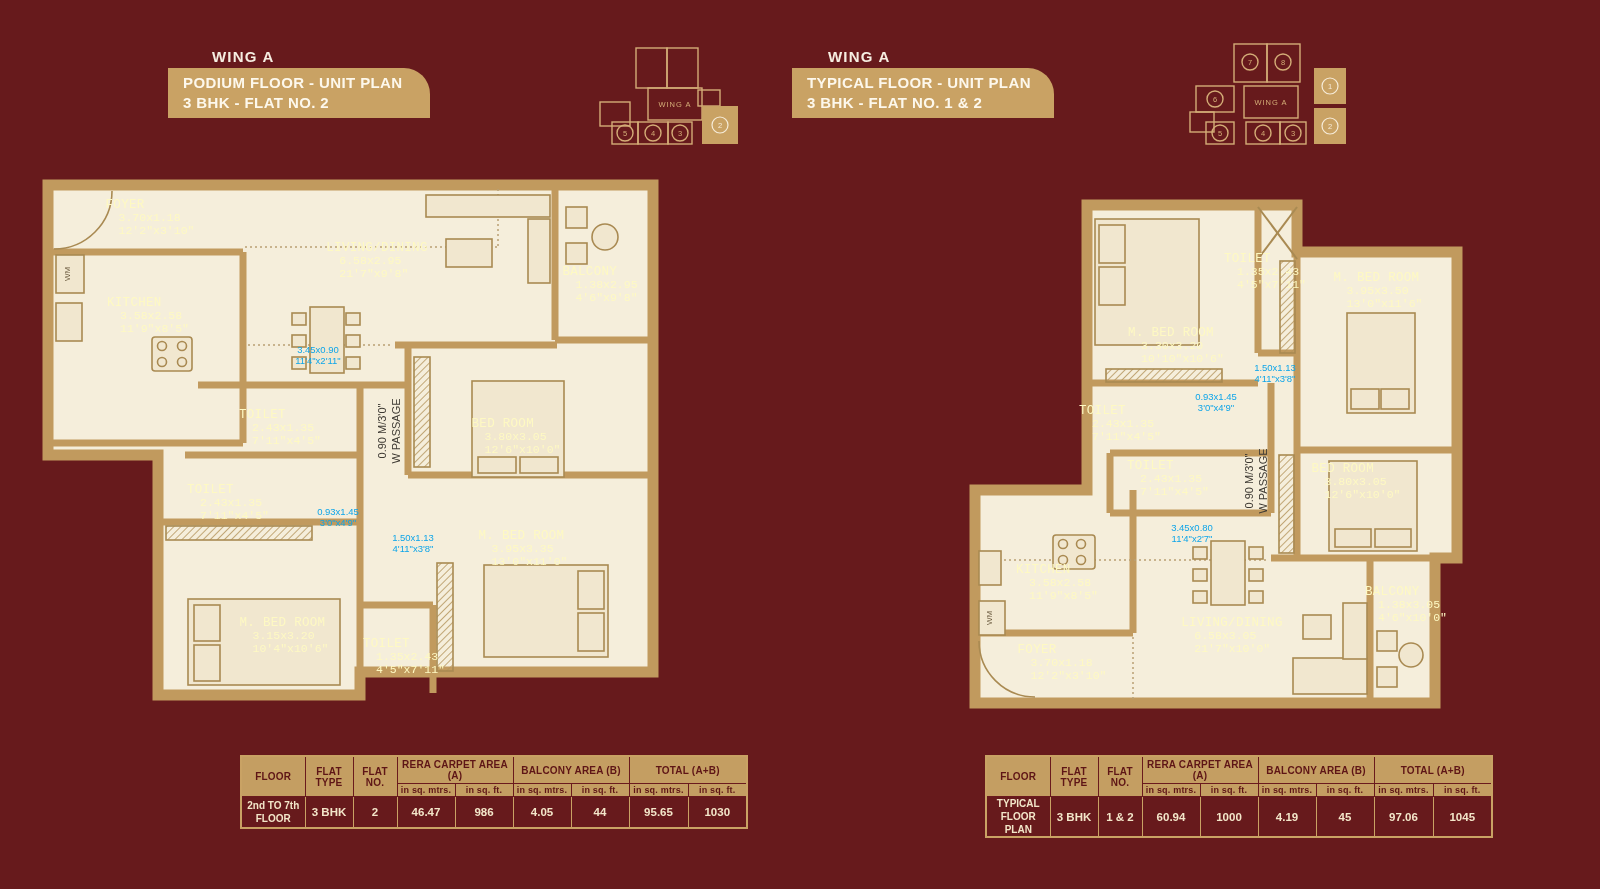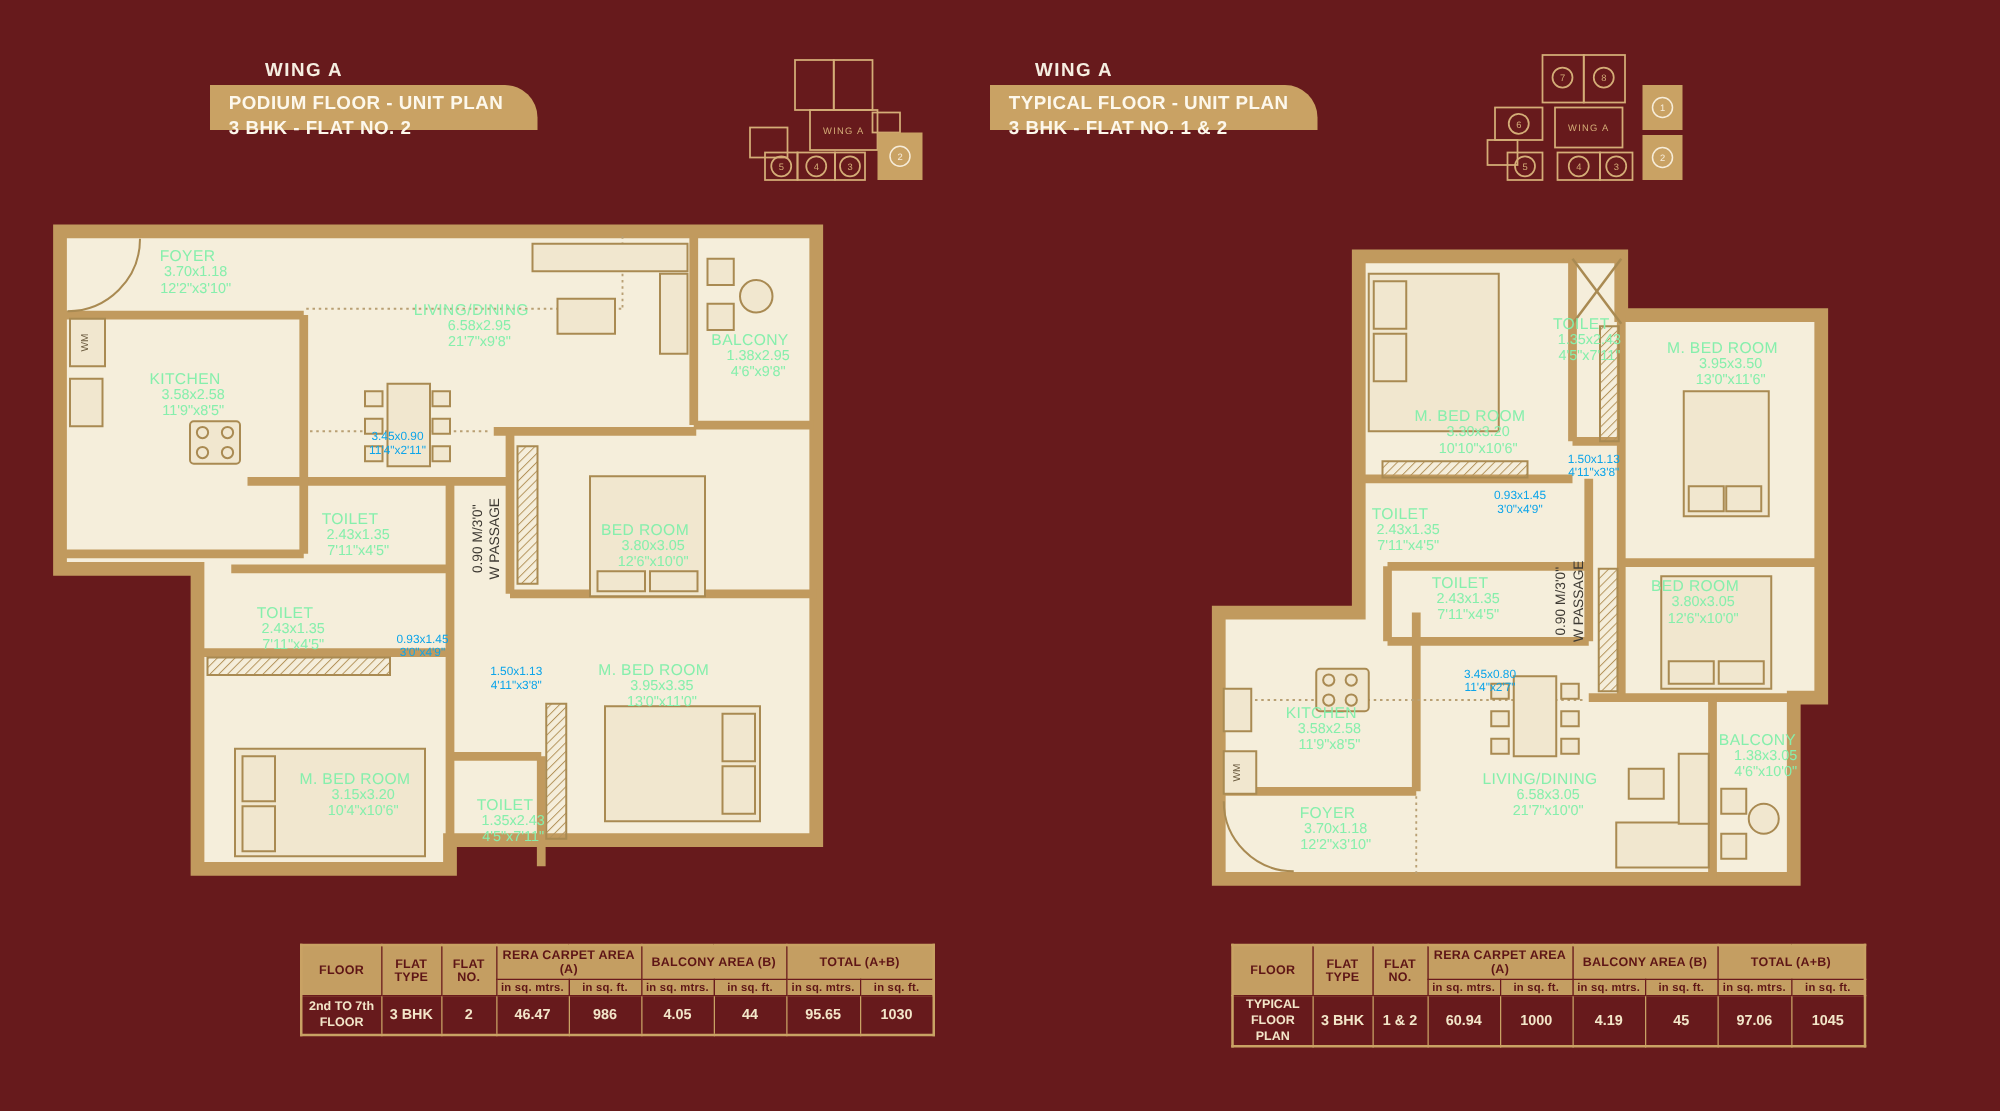--- a/index.html
+++ b/index.html
@@ -1,28 +1,28 @@
 <!DOCTYPE html>
 <html><head>
 <meta charset="utf-8">
 <style>
   html,body{margin:0;padding:0;}
   body{width:1600px;height:889px;overflow:hidden;background:#671a1c;
        font-family:"Liberation Sans",sans-serif;position:relative;}
 
   
   .wing-title{position:absolute;color:#f6eee1;font-size:15px;font-weight:bold;letter-spacing:1.2px;}
-  .banner{position:absolute;width:262px;height:36px;background:#c9a264;color:#fdf8ec;
+  .banner{position:absolute;width:262px;height:50px;background:#c9a264;color:#fdf8ec;
           border-radius:0 26px 0 0;padding:5px 0 16px 15px;box-sizing:border-box;}
   .banner div{font-size:15px;font-weight:bold;letter-spacing:.4px;line-height:20px;white-space:nowrap;}
 
   
   .plan{position:absolute;}
   .plan svg{position:absolute;left:0;top:0;overflow:visible;}
-  .room{position:absolute;transform:translate(-50%,-50%);text-align:center;color:#86efac;line-height:1.12;white-space:nowrap;}
+  .room{position:absolute;transform:translate(-50%,-50%);text-align:left;color:#fef9c3;line-height:1.12;white-space:nowrap;font-family:Liberation Mono, monospace;}
   .room .rn{display:block;font-size:12.5px;letter-spacing:.3px;}
   .room .rm,.room .rf{display:block;font-size:11.5px;margin-left:13px;}
   .dim{position:absolute;transform:translate(-50%,-50%);text-align:center;color:#0ea5e9;line-height:1.15;white-space:nowrap;}
   .dim span{display:block;font-size:9.5px;}
   .passage{position:absolute;transform:translate(-50%,-50%) rotate(-90deg);text-align:center;
            color:#3e3a33;line-height:1.25;white-space:nowrap;}
   .passage span{display:block;font-size:11px;}
 
   
   table.spec{position:absolute;border-collapse:collapse;table-layout:fixed;border:2px solid #c9a264;}
@@ -363,21 +363,21 @@
     </div>
 
   <div class="dim" style="left:243px;top:200px">
       <span>0.93x1.45</span>
       <span>3'0"x4'9"</span>
     </div>
   <div class="dim" style="left:302px;top:171px">
       <span>1.50x1.13</span>
       <span>4'11"x3'8"</span>
     </div>
-  <div class="dim" style="left:219px;top:343px">
+  <div class="dim" style="left:219px;top:331px">
       <span>3.45x0.80</span>
       <span>11'4"x2'7"</span>
     </div>
   <div class="passage" style="left:284px;top:278px">
       <span>0.90 M/3'0"</span>
       <span>W PASSAGE</span>
     </div>
 </div>
 
 <table class="spec" style="left:240px;top:755px">

